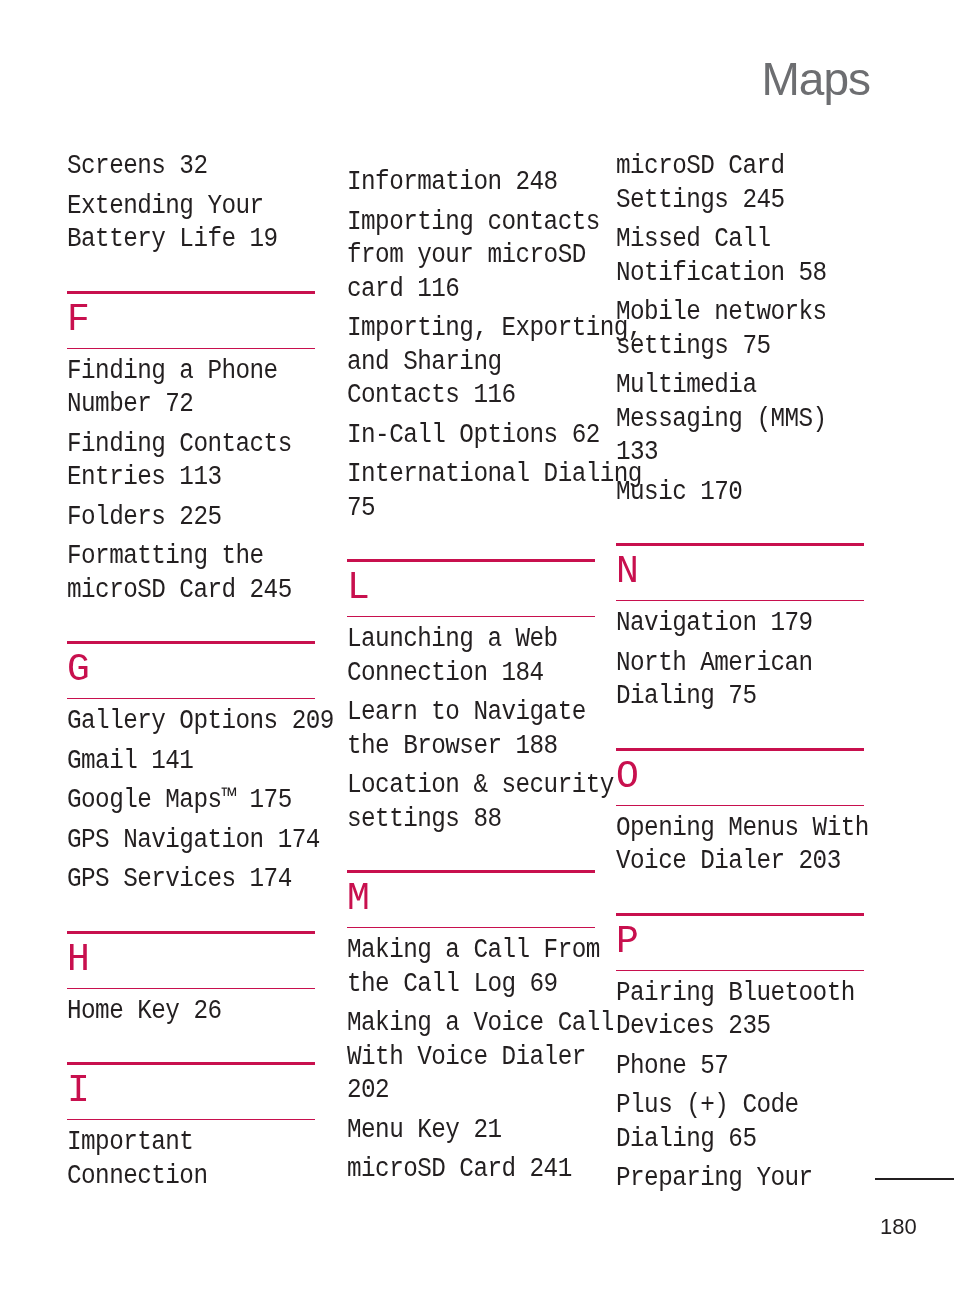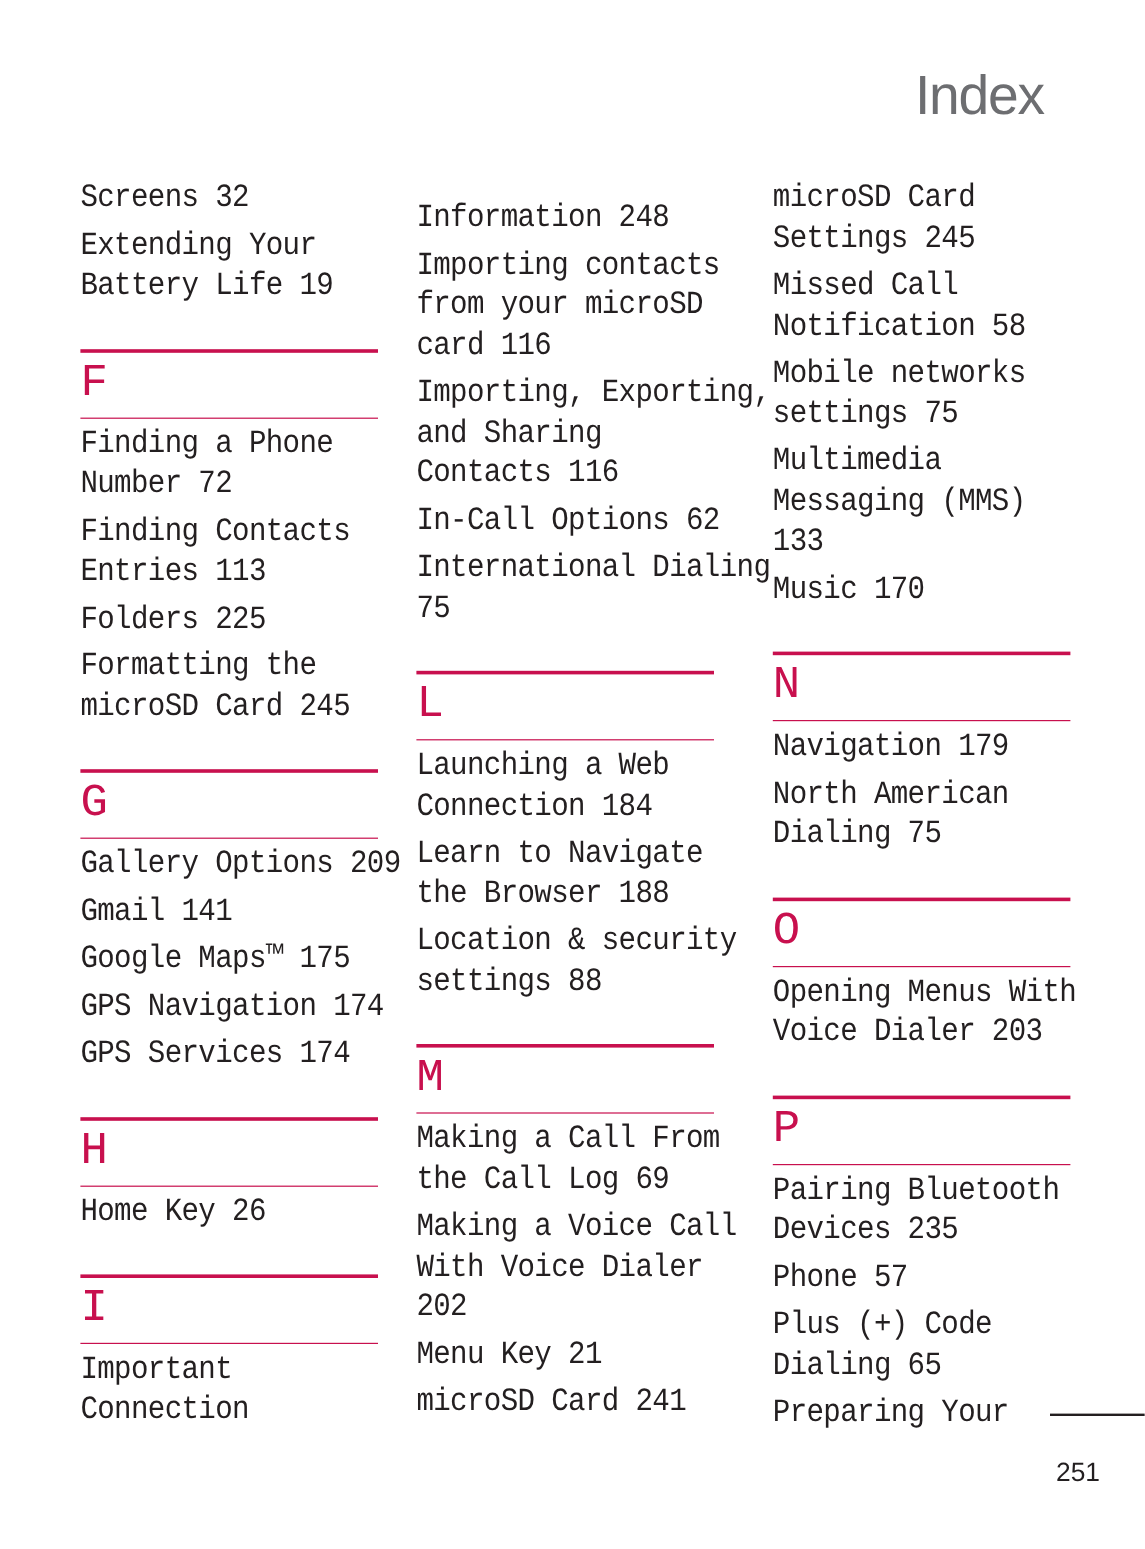--- a/index.html
+++ b/index.html
@@ -3,34 +3,34 @@
 <meta charset="utf-8">
 <style>
   html, body { margin: 0; padding: 0; background: #ffffff; }
   body { width: 954px; height: 1291px; position: relative; overflow: hidden;
          font-family: "Liberation Sans", "DejaVu Sans", sans-serif; color: #231f20; }
   .title { position: absolute; right: 84px; top: 52px; font-size: 46px; color: #6d6e71;
            letter-spacing: -1px; font-weight: normal; }
   .col { position: absolute; top: 150px; width: 248px; font-family: Liberation Mono, monospace; }
   .col1 { left: 67px; }
   .col2 { left: 347px; margin-top: 16px; }
-  .col3 { left: 644px; }
+  .col3 { left: 616px; }
   .entry { font-size: 27px; line-height: 33.5px; margin-bottom: 6px; letter-spacing: -0.6px;
            transform: scaleX(0.9); transform-origin: left; white-space: nowrap; }
   .section { margin-top: 34px; }
   .sec-head { border-top: 3px solid #c8104e; border-bottom: 1.5px solid #c8104e;
               height: 54px; margin-bottom: 6px; position: relative; }
   .sec-letter { position: absolute; left: 0; top: 6px; font-size: 38px; color: #c8104e; line-height: 40px; }
   .footer-line { position: absolute; left: 875px; top: 1178px; width: 79px; height: 2px; background: #231f20; }
   .page-num { position: absolute; left: 880px; top: 1214px; font-size: 22px; color: #231f20; }
 </style>
 </head>
 <body>
 
-<div class="title">Index</div>
+<div class="title">Maps</div>
 
 <div class="col col1">
     <div class="entry">Screens 32</div>
     <div class="entry">Extending Your<br>Battery Life 19</div>
     <div class="section">
       <div class="sec-head">
         <span class="sec-letter">F</span>
       </div>
       <div class="entry">Finding a Phone<br>Number 72</div>
       <div class="entry">Finding Contacts<br>Entries 113</div>
@@ -108,13 +108,13 @@
         <span class="sec-letter">P</span>
       </div>
       <div class="entry">Pairing Bluetooth<br>Devices 235</div>
       <div class="entry">Phone 57</div>
       <div class="entry">Plus (+) Code<br>Dialing 65</div>
       <div class="entry">Preparing Your</div>
     </div>
   </div>
 
 <div class="footer-line"></div>
-<div class="page-num">251</div>
+<div class="page-num">180</div>
 
 </body></html>

